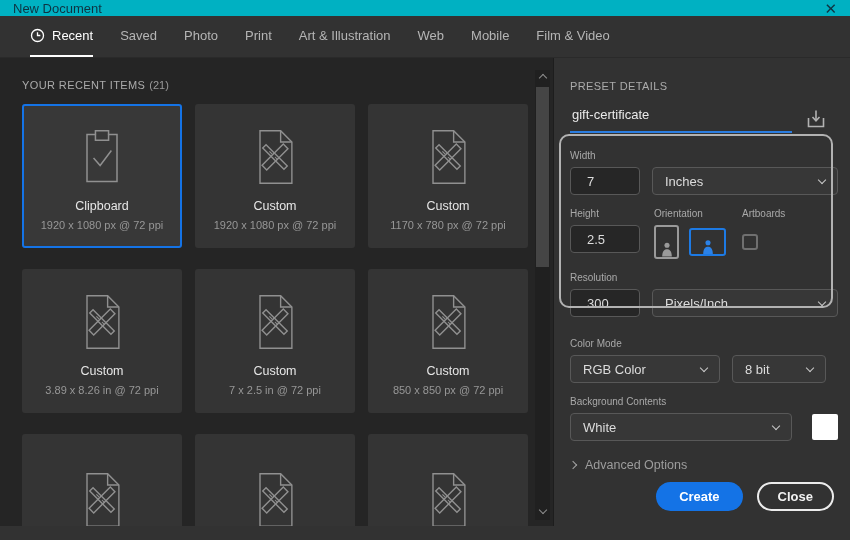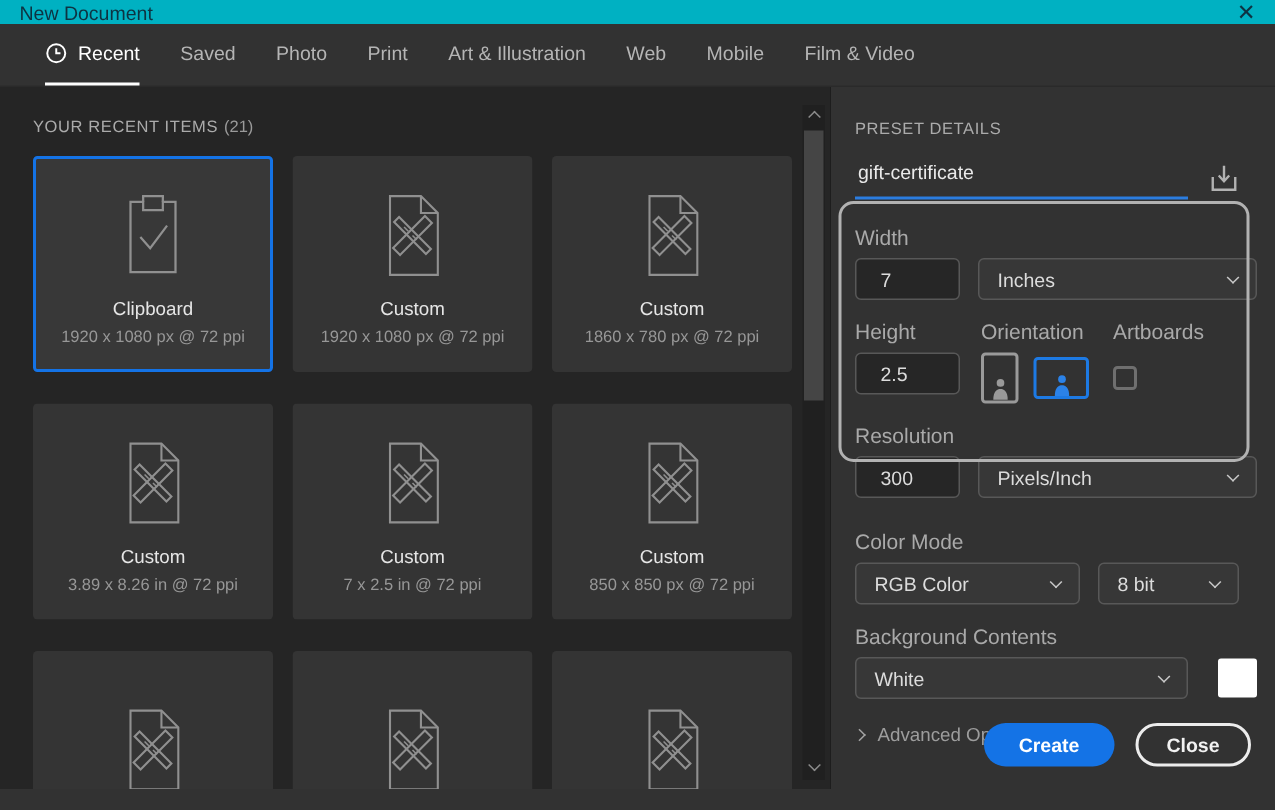--- a/index.html
+++ b/index.html
@@ -51,21 +51,21 @@
   .preset-header { margin-top:22px; font-size:11px; letter-spacing:.4px; color:#ababab; }
   .filename-row { display:flex; align-items:center; margin-top:13px; }
   .filename-input { width:222px; background:transparent; border:none; outline:none;
                     border-bottom:2px solid #2b7de0; color:#eaeaea; font-size:13px;
                     font-family:"Liberation Sans",sans-serif; padding:2px 2px 9px 2px; }
   .save-icon { margin-left:12px; }
 
   .highlight-box { position:absolute; left:5px; top:76px; width:274px; height:174px;
                    border:2px solid #b2b2b2; border-radius:10px; pointer-events:none; }
 
-  .field-label { font-size:14px; color:#a9a9a9; margin:13px 0 6px 0; }
+  .field-label { font-size:10px; color:#a9a9a9; margin:13px 0 6px 0; }
   .inline-row { display:flex; gap:12px; }
   .num-input { width:70px; height:28px; background:#262626; border:1px solid #585858;
                border-radius:4px; color:#dcdcdc; font-size:13px; padding-left:16px;
                font-family:"Liberation Sans",sans-serif; outline:none; }
   .select { height:28px; background:#373737; border:1px solid #585858; border-radius:4px;
             display:flex; align-items:center; justify-content:space-between;
             padding:0 12px; color:#dcdcdc; font-size:13px; cursor:pointer; }
   .select .chev { border-color:#c9c9c9; transform:rotate(45deg); margin-top:-3px; }
   .grow { flex:1; }
 
@@ -188,21 +188,21 @@
           <div class="card-size">1920 x 1080 px @ 72 ppi</div>
         </div>
 
         <div class="card">
           <div class="card-iconwrap">
               <svg width="50" height="60">
                 <use href="#ic-doc"></use>
               </svg>
             </div>
           <div class="card-title">Custom</div>
-          <div class="card-size">1860 x 780 px @ 72 ppi</div>
+          <div class="card-size">1170 x 780 px @ 72 ppi</div>
         </div>
 
         <div class="card">
           <div class="card-iconwrap">
               <svg width="50" height="60">
                 <use href="#ic-doc"></use>
               </svg>
             </div>
           <div class="card-title">Custom</div>
           <div class="card-size">3.89 x 8.26 in @ 72 ppi</div>

